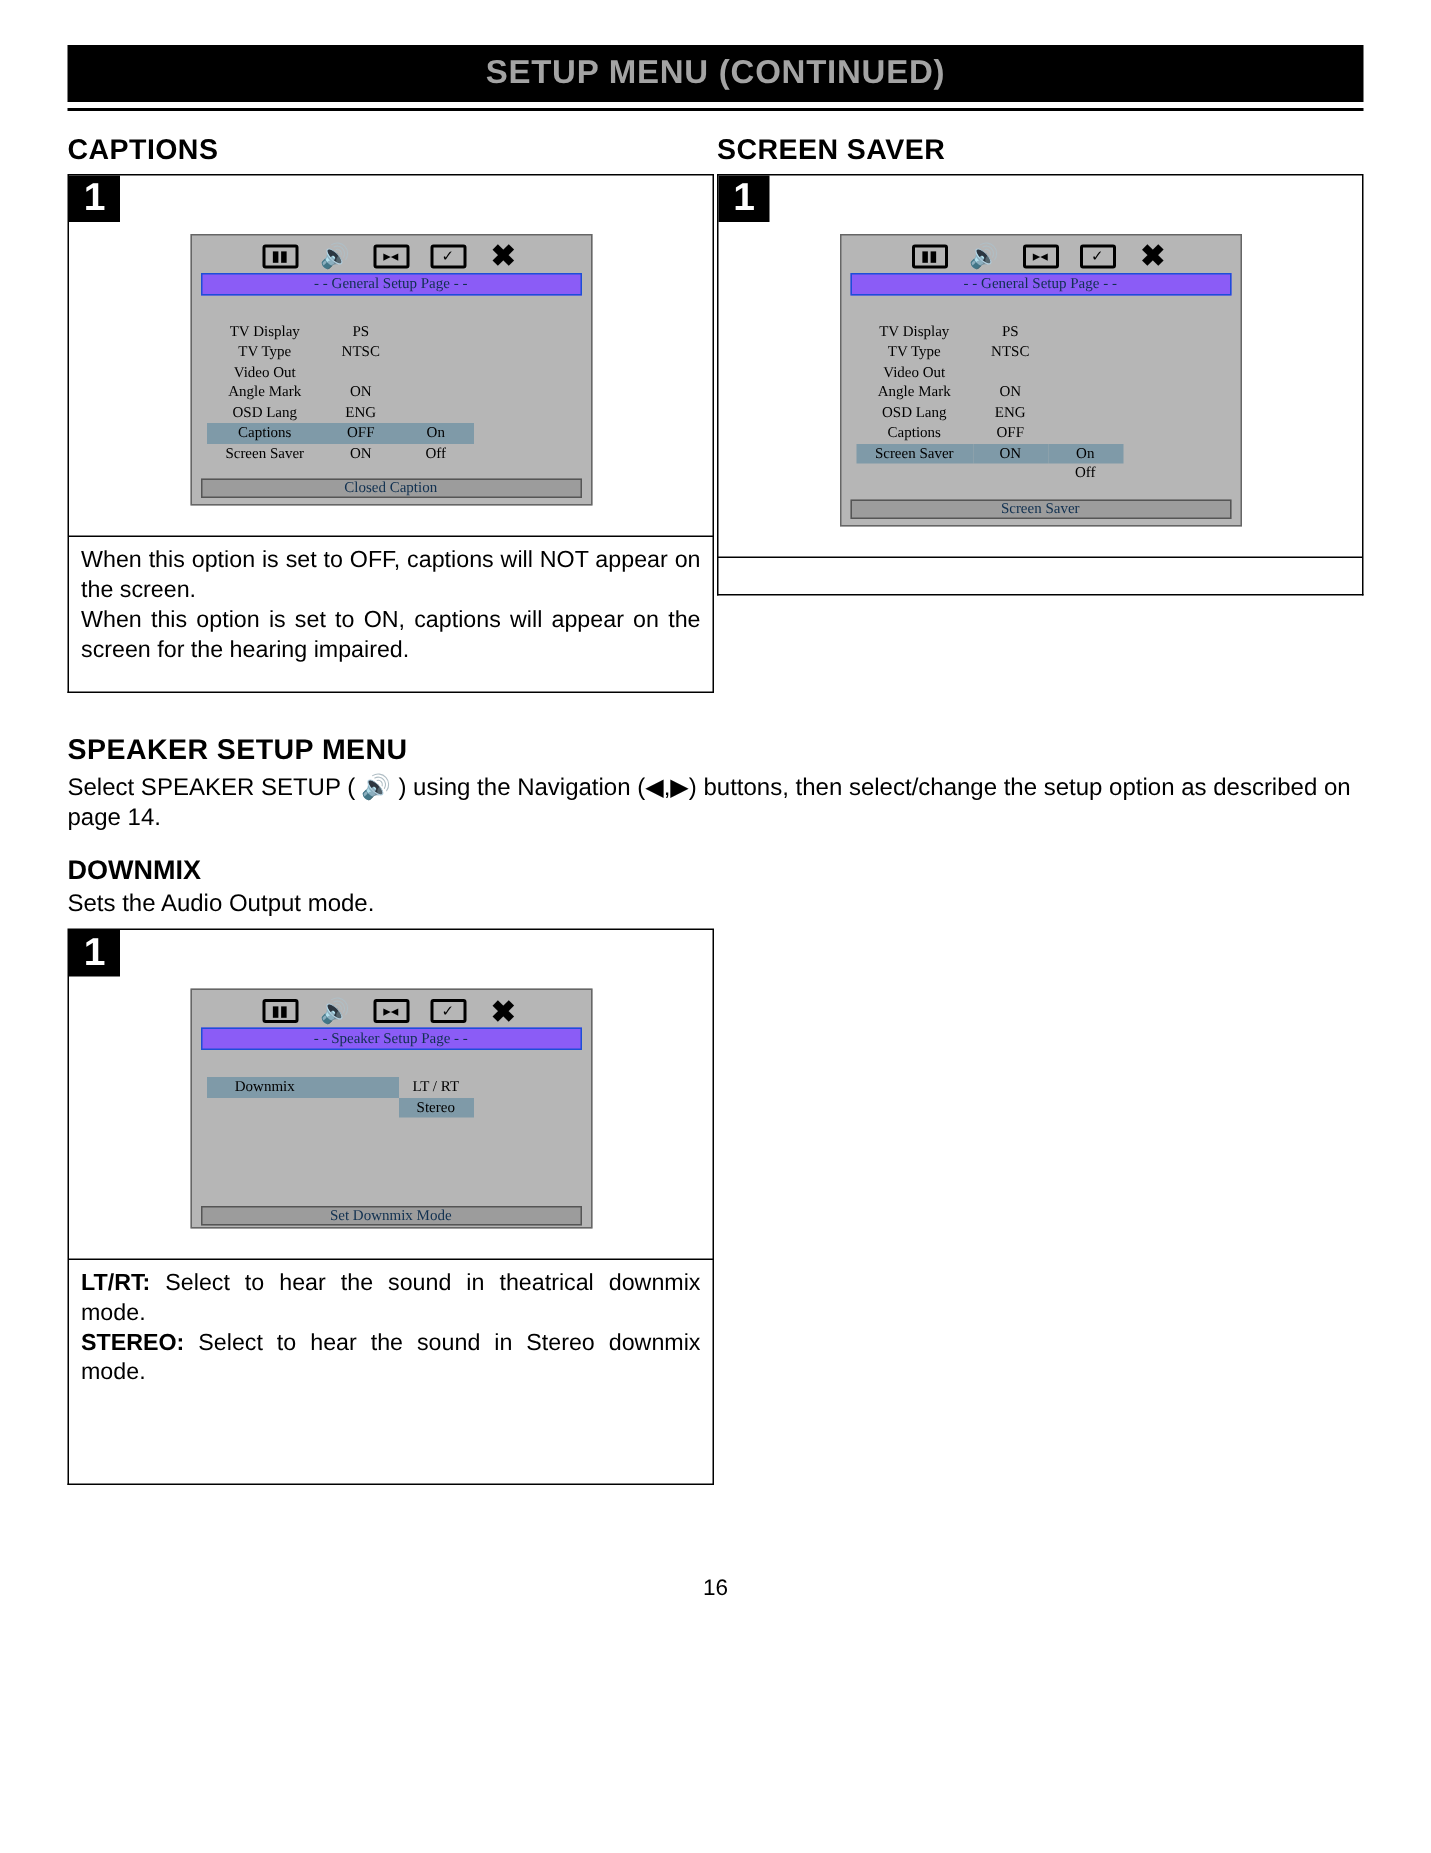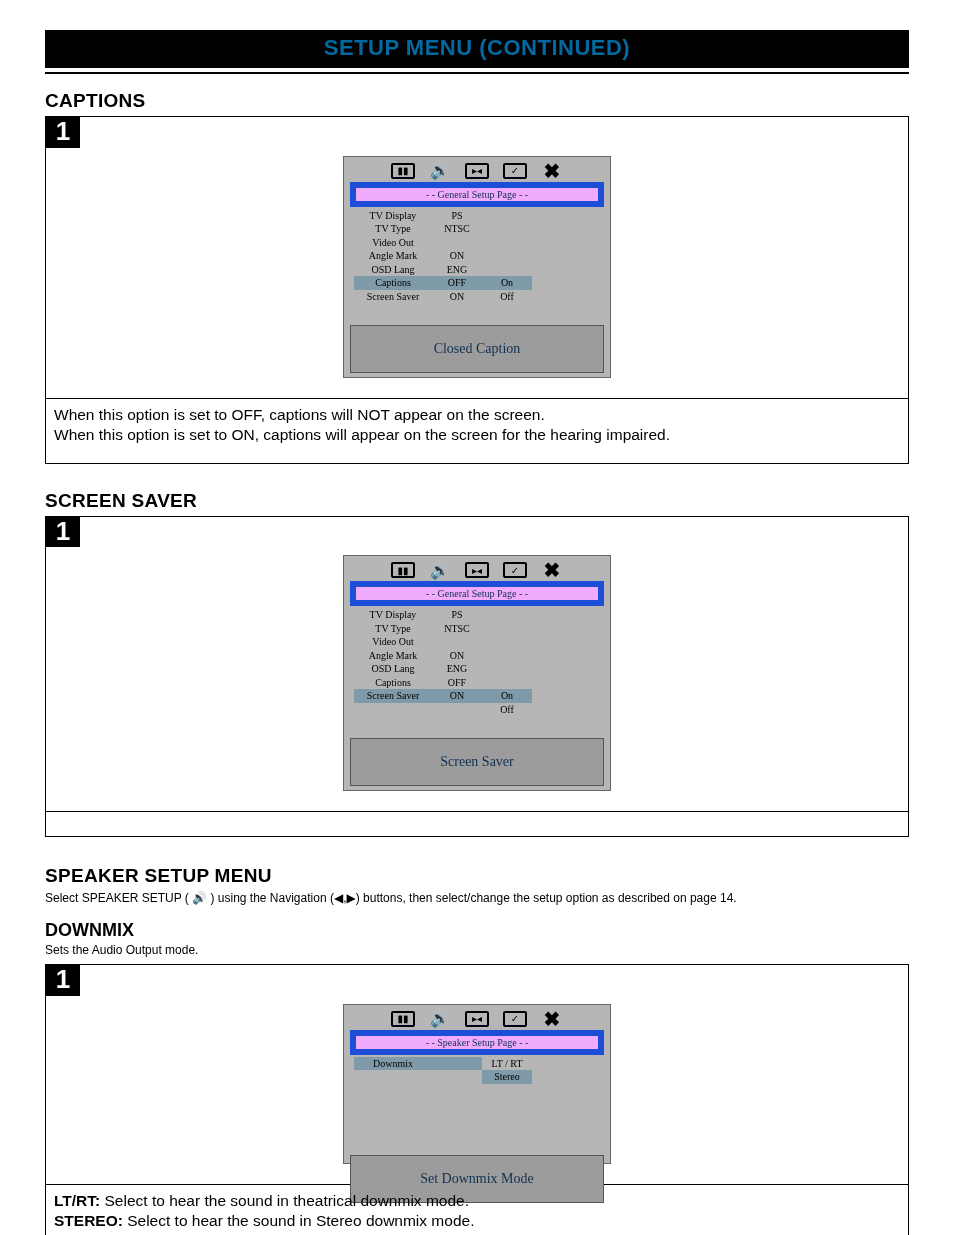--- a/index.html
+++ b/index.html
@@ -6,21 +6,21 @@
   body {
     margin: 0;
     padding: 30px 45px;
     font-family: Arial, Helvetica, sans-serif;
     width: 954px;
     color: #000;
     background: #fff;
   }
   .title-bar {
     background: #000;
-    color: #0369a1;
+    color: #a3a3a3;
     text-align: center;
     font-weight: bold;
     font-size: 22px;
     padding: 5px 0 7px;
     letter-spacing: 0.5px;
   }
   .hr {
     border: none;
     border-top: 2px solid #000;
     margin: 4px 0 10px;
@@ -30,28 +30,27 @@
     font-size: 19px;
     margin: 6px 0 4px;
     letter-spacing: 0.3px;
   }
   .sub-heading {
     font-weight: bold;
     font-size: 18px;
     margin: 14px 0 0;
   }
   .body-text {
-    font-size: 12px;
+    font-size: 16px;
     margin: 2px 0 6px;
     line-height: 1.25;
   }
   .two-col {
     display: flex;
-    gap: 20px;
-    flex-direction: column;
+    gap: 2px;
   }
   .col { flex: 1; }
 
   .step-box {
     border: 1px solid #000;
     padding: 0;
     width: 100%;
   }
   .step-num {
     background: #000;
@@ -97,24 +96,24 @@
   }
   .ico {
     width: 22px; height: 16px;
     display: flex; align-items: center; justify-content: center;
     font-size: 14px;
   }
   .ico.box { border: 2px solid #000; border-radius: 2px; width: 24px; height: 16px; font-size:10px;}
   .ico.x { font-weight: bold; font-size: 20px; font-family: Arial;}
   .ico.speak { font-size: 16px;}
   .osd-header {
-    border: 6px solid #1d4ed8;
-    background: #f0abfc;
+    border: 1px solid #1d4ed8;
+    background: #8b5cf6;
     padding: 1px 4px;
-    margin-bottom: 2px;
+    margin-bottom: 18px;
     font-size: 10px;
     color: #103050;
   }
   .osd-rows {
     padding: 0 4px 2px;
   }
   .osd-row {
     display: flex;
     font-size: 10px;
     line-height: 1.35;
@@ -122,23 +121,23 @@
   }
   .osd-row .c1 { width: 78px; }
   .osd-row .c2 { width: 50px; }
   .osd-row .c3 { width: 50px; }
   .osd-row.hl-left .c1,
   .osd-row.hl-left .c2 { background: #7f9aa8; }
   .osd-row .c3.hl { background: #7f9aa8; }
   .osd-footer {
     border: 1px solid #555;
     background: #9c9c9c;
-    padding: 15px 4px;
-    margin-top: 20px;
-    font-size: 14px;
+    padding: 0 4px;
+    margin-top: 8px;
+    font-size: 10px;
     color: #103050;
   }
 
   .pagenum {
     text-align: center;
     font-size: 15px;
     margin-top: 60px;
   }
   .arrow { font-family: Arial; }
   .justify { text-align: justify; }

